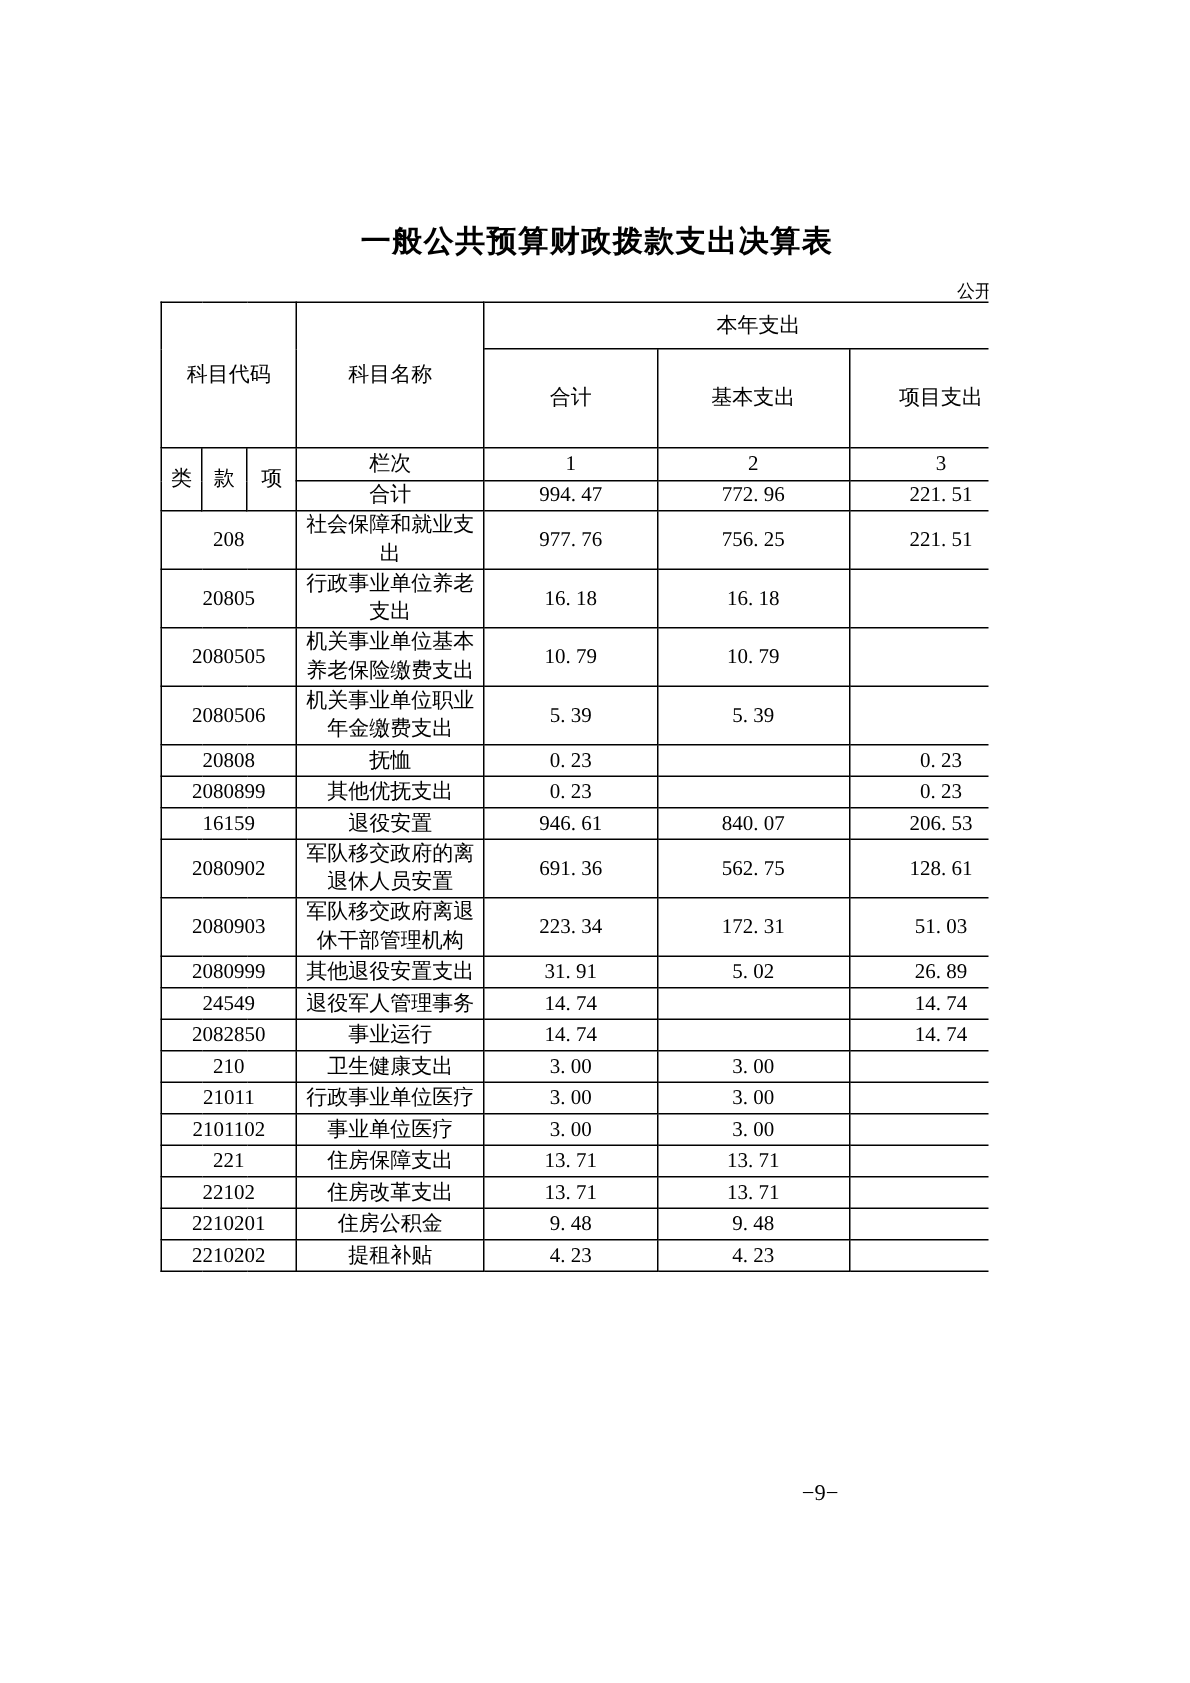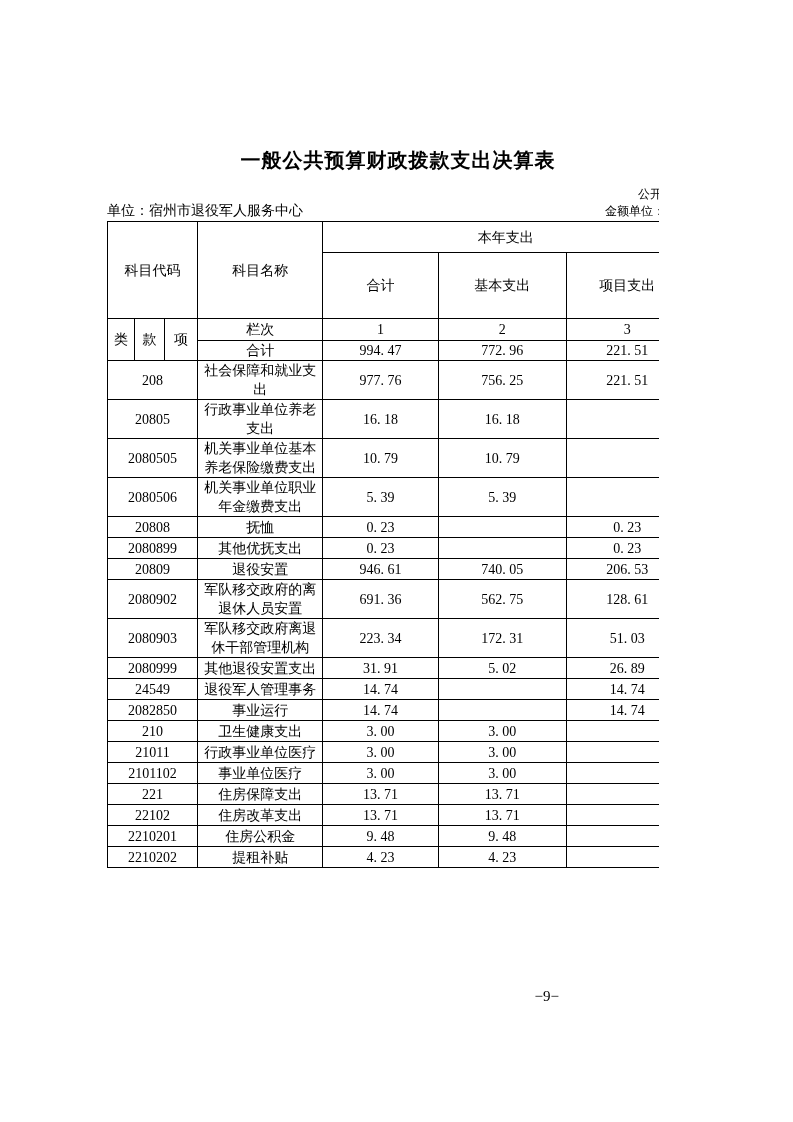--- a/index.html
+++ b/index.html
@@ -72,24 +72,20 @@
 </head>
 <body>
 
 <div class="page">
   <div class="content">
 
     <h1 class="title">一般公共预算财政拨款支出决算表</h1>
 
     <div class="form-no">公开05 表</div>
 
-    <div class="meta">
-      <span class="unit">单位：宿州市退役军人服务中心</span>
-      <span class="amount-unit">金额单位：万元</span>
-    </div>
 
     <table class="budget">
       <colgroup>
         <col style="width:27px">
           <col style="width:30px">
           <col style="width:33px">
         <col style="width:125px">
         <col style="width:115px">
           <col style="width:128px">
           <col style="width:122px">
@@ -158,24 +154,24 @@
             <td class="num-cell">0. 23</td>
           </tr>
           <tr>
             <td class="code-cell" colspan="3">2080899</td>
             <td class="name-cell">其他优抚支出</td>
             <td class="num-cell">0. 23</td>
             <td class="num-cell"></td>
             <td class="num-cell">0. 23</td>
           </tr>
           <tr>
-            <td class="code-cell" colspan="3">20809</td>
+            <td class="code-cell" colspan="3">16159</td>
             <td class="name-cell">退役安置</td>
             <td class="num-cell">946. 61</td>
-            <td class="num-cell">740. 05</td>
+            <td class="num-cell">840. 07</td>
             <td class="num-cell">206. 53</td>
           </tr>
           <tr>
             <td class="code-cell" colspan="3">2080902</td>
             <td class="name-cell">军队移交政府的离退休人员安置</td>
             <td class="num-cell">691. 36</td>
             <td class="num-cell">562. 75</td>
             <td class="num-cell">128. 61</td>
           </tr>
           <tr>

